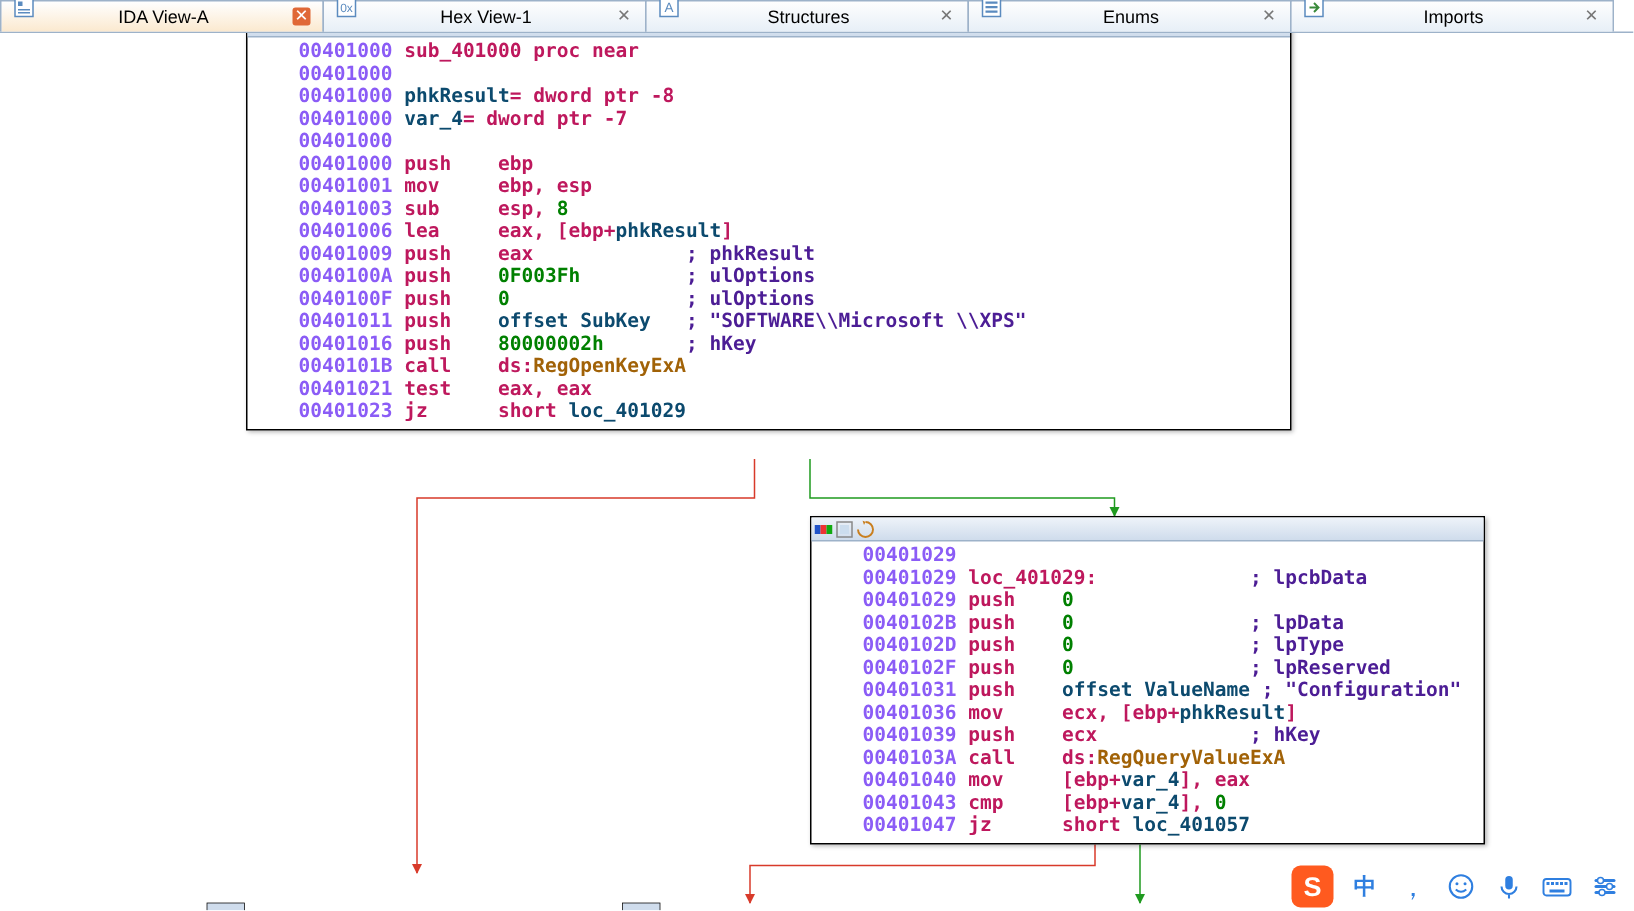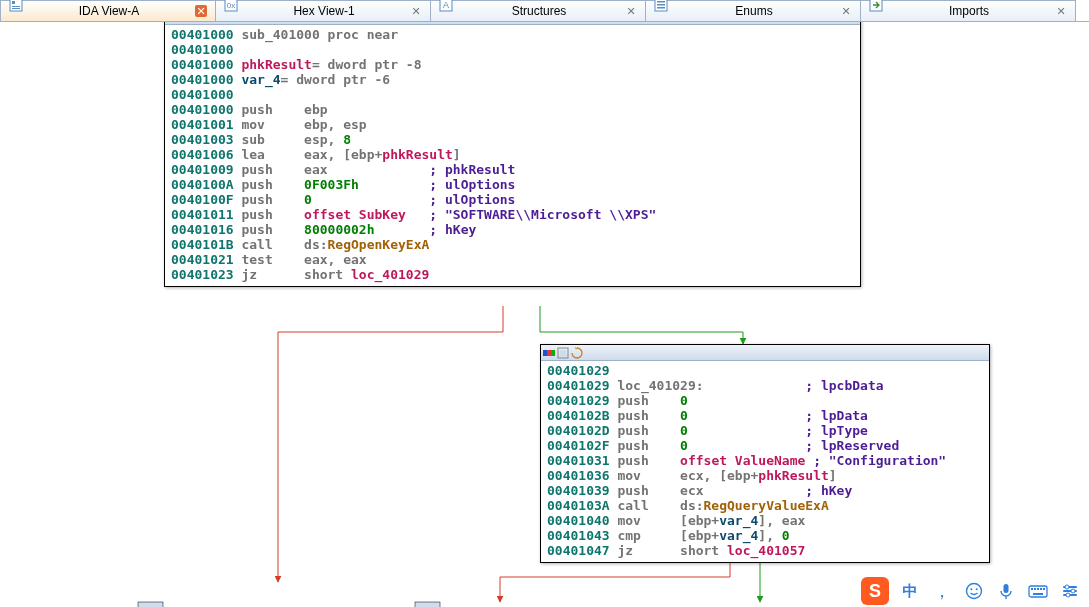--- a/index.html
+++ b/index.html
@@ -10,23 +10,23 @@
   .tab .ticon{width:14px;height:26px;flex:none;}
   .tab .label{flex:none;width:160px;text-align:center;color:#000;}
   .tab.active .label{color:#000;}
   .tab .close{width:12px;height:12px;flex:none;display:flex;align-items:center;justify-content:center;font-size:11px;line-height:1;color:#777;}
   .tab.active .close{color:#fff;background:#e06836;border-radius:2px;}
   .canvas{position:relative;width:1089px;height:585px;background:#fff;overflow:hidden;}
   .node{position:absolute;border:1px solid #000;background:#fff;box-shadow:1px 1px 3px rgba(0,0,0,.3);}
   .node .titlebar{height:16px;background:linear-gradient(#eef3f9,#cfdcec);border-bottom:1px solid #9db2c9;display:flex;align-items:center;gap:2px;padding:0 2px;}
   .tbicon{width:12px;height:12px;}
   .codewrap{font-family:Consolas,"Lucida Console",monospace;font-size:13px;font-weight:bold;line-height:15px;padding:2px 6px 4px 6px;white-space:pre;}
-  .addr{color:#0f766e;}
-  .mn{color:#737373;}
-  .id{color:#be185d;}
+  .addr{color:#8b5cf6;margin-left:28px;}
+  .mn{color:#be185d;}
+  .id{color:#0c4a6e;}
   .num{color:#008000;}
   .cmt{color:#4c1d95;}
   .call{color:#a16207;}
   .gold{color:#0c4a6e;}
   svg.arrows{position:absolute;left:0;top:0;width:1089px;height:585px;pointer-events:none;}
   .ime{position:absolute;right:0;bottom:0;height:30px;display:flex;align-items:center;gap:10px;padding:0 8px 2px 0;}
   .ime .sogou{width:28px;height:28px;background:#ff5a1f;border-radius:6px;display:flex;align-items:center;justify-content:center;color:#fff;font-weight:bold;font-size:18px;}
   .ime .it{width:22px;height:22px;display:flex;align-items:center;justify-content:center;color:#2f7fe0;font-size:13px;}
   .ime svg{display:block;}
 </style>
@@ -112,21 +112,21 @@
 
     <rect x="138" y="580" width="25" height="10" fill="#cfdcec" stroke="#000" stroke-width="0.5"></rect>
     <rect x="415" y="580" width="25" height="10" fill="#cfdcec" stroke="#000" stroke-width="0.5"></rect>
   </svg>
 
   <div class="node" id="node1" style="left:164px;top:-14px;width:697px;">
     <div class="titlebar"></div>
     <div class="codewrap" id="code1"><span class="addr">00401000</span> <span class="mn">sub_401000 proc near</span>
 <span class="addr">00401000</span>
 <span class="addr">00401000</span> <span class="id">phkResult</span><span class="mn">= dword ptr -8</span>
-<span class="addr">00401000</span> <span class="gold">var_4</span><span class="mn">= dword ptr -6</span>
+<span class="addr">00401000</span> <span class="gold">var_4</span><span class="mn">= dword ptr -7</span>
 <span class="addr">00401000</span>
 <span class="addr">00401000</span> <span class="mn">push    ebp</span>
 <span class="addr">00401001</span> <span class="mn">mov     ebp, esp</span>
 <span class="addr">00401003</span> <span class="mn">sub     esp, </span><span class="num">8</span>
 <span class="addr">00401006</span> <span class="mn">lea     eax, [ebp+</span><span class="id">phkResult</span><span class="mn">]</span>
 <span class="addr">00401009</span> <span class="mn">push    eax             </span><span class="cmt">; phkResult</span>
 <span class="addr">0040100A</span> <span class="mn">push    </span><span class="num">0F003Fh</span><span class="mn">         </span><span class="cmt">; ulOptions</span>
 <span class="addr">0040100F</span> <span class="mn">push    </span><span class="num">0</span><span class="mn">               </span><span class="cmt">; ulOptions</span>
 <span class="addr">00401011</span> <span class="mn">push    </span><span class="id">offset SubKey</span><span class="mn">   </span><span class="cmt">; "SOFTWARE\\Microsoft \\XPS"</span>
 <span class="addr">00401016</span> <span class="mn">push    </span><span class="num">80000002h</span><span class="mn">       </span><span class="cmt">; hKey</span>

